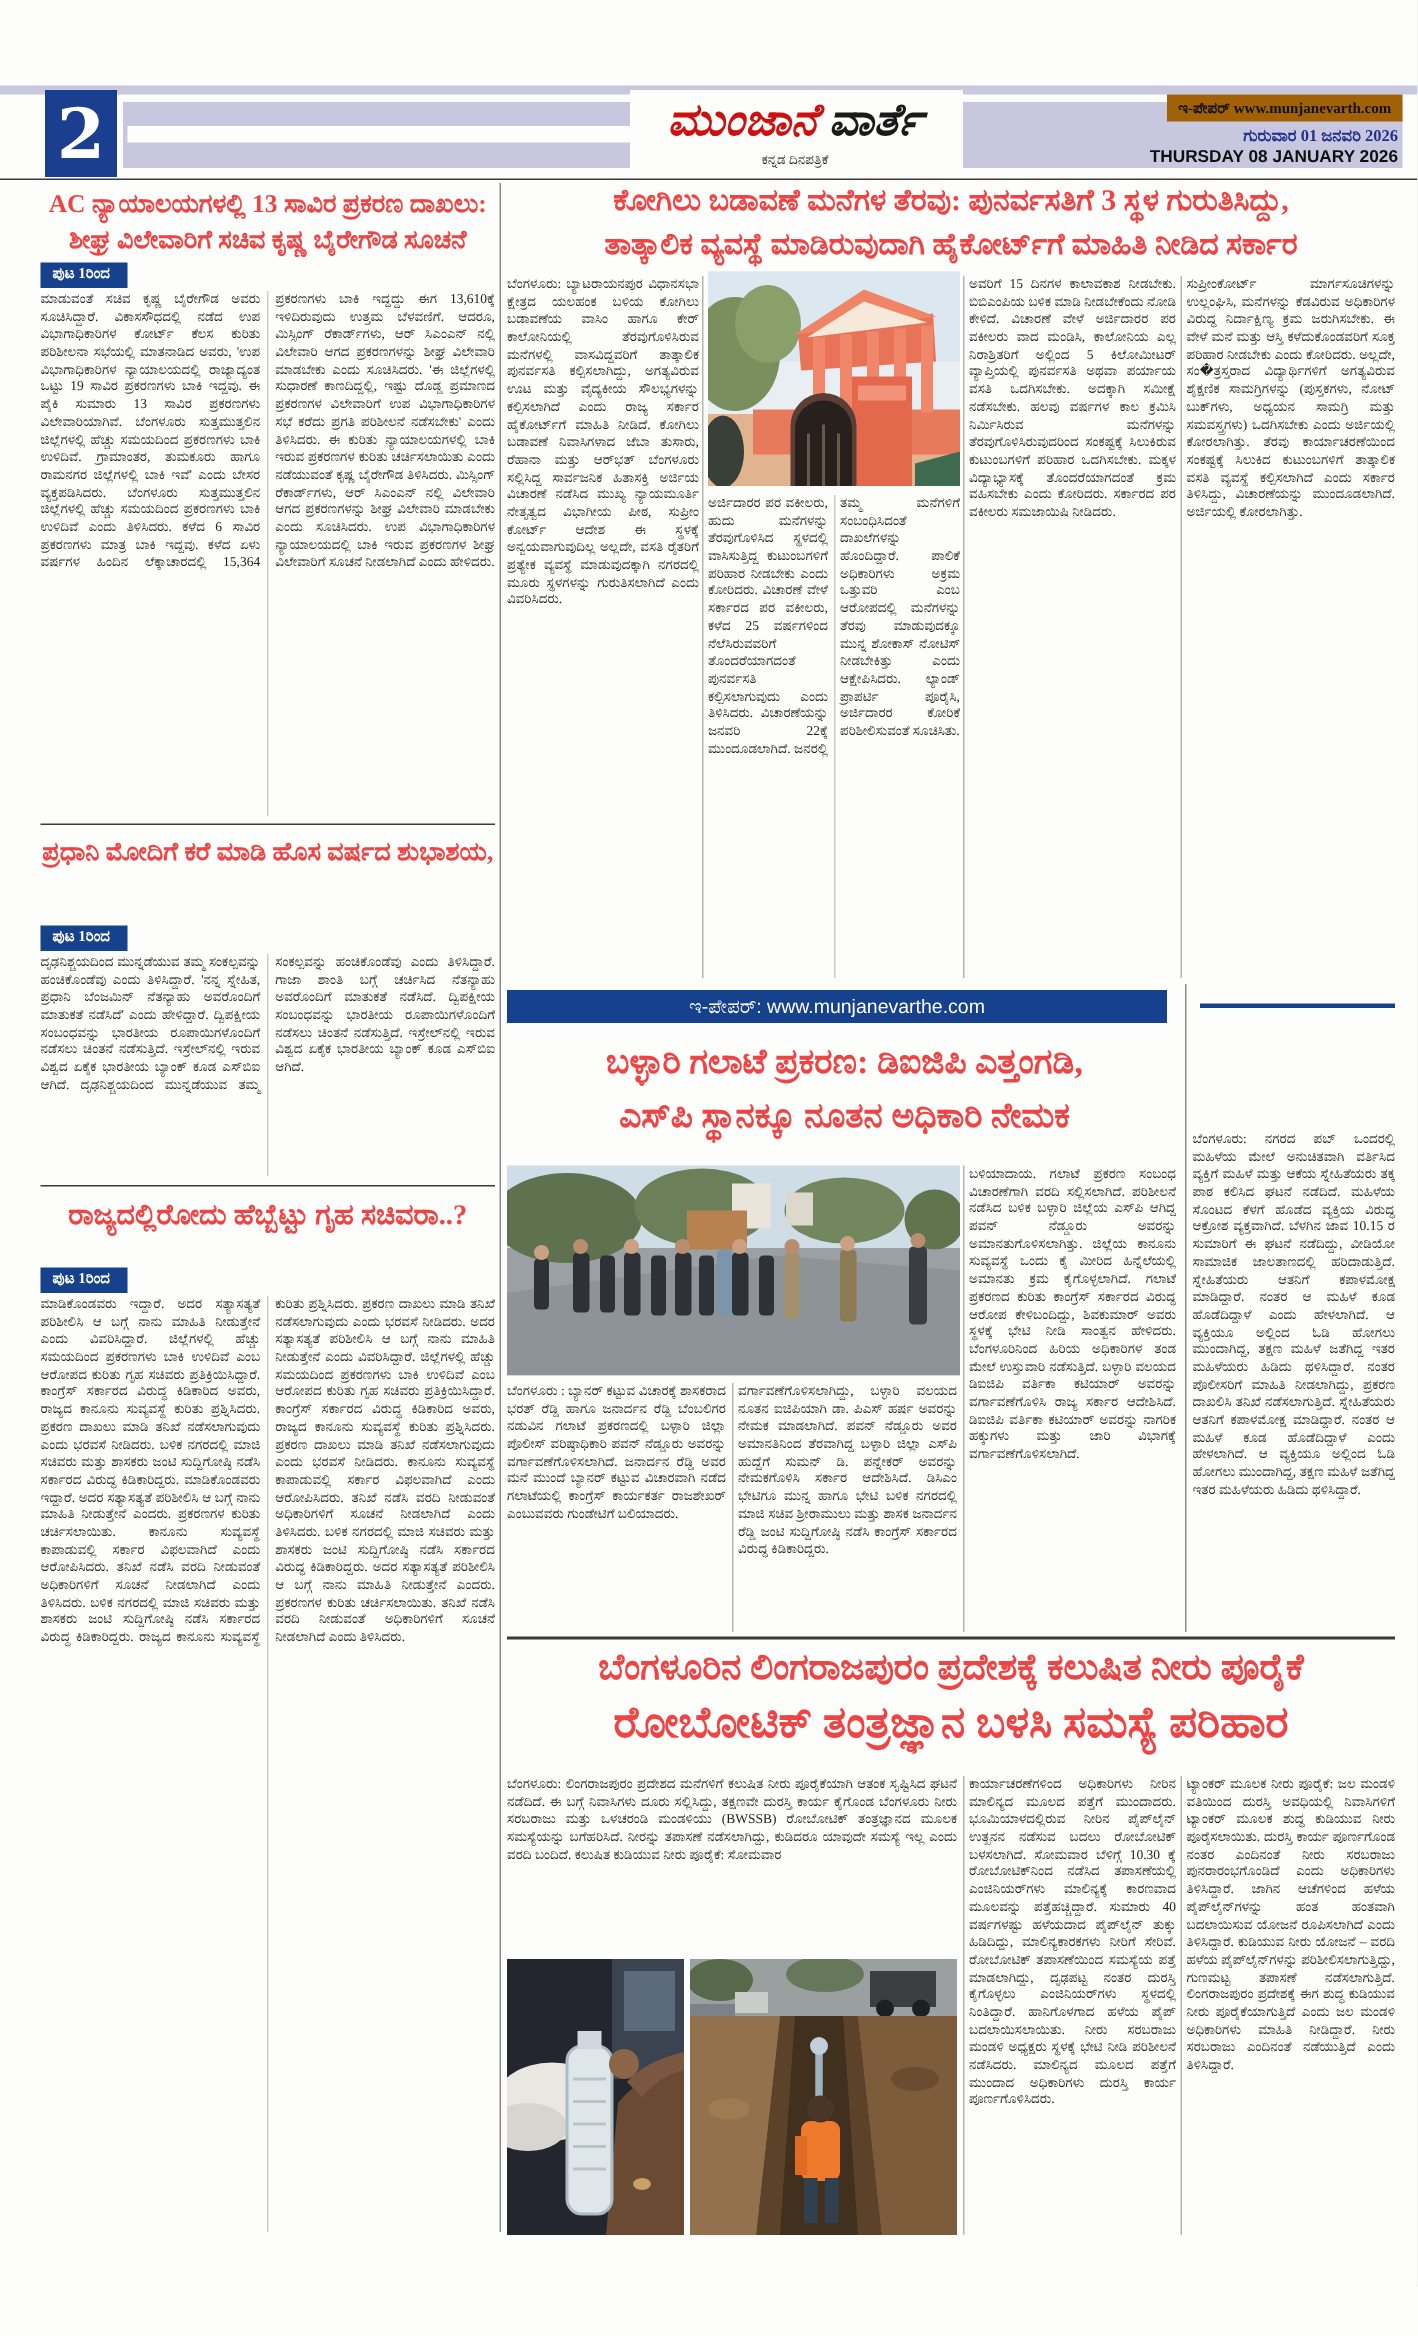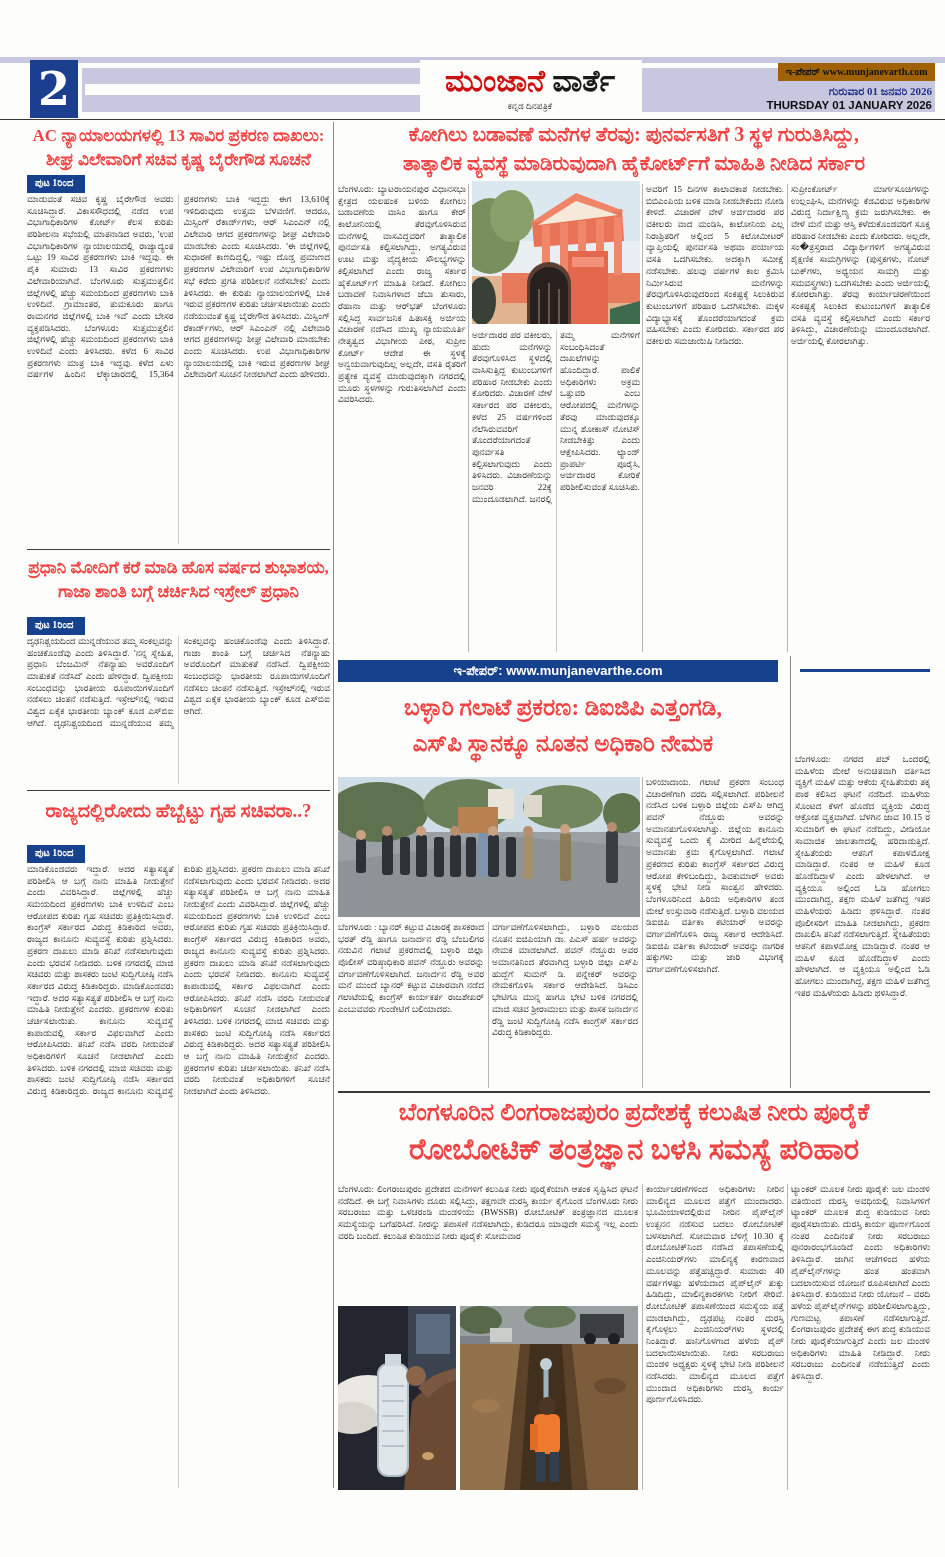--- a/index.html
+++ b/index.html
@@ -3,21 +3,21 @@
 <meta charset="utf-8">
 <style>
   html,body{margin:0;padding:0;background:#e9e9e9;}
   #page{position:relative;width:945px;height:1557px;background:#fdfdfb;margin:0 auto;
         font-family:"Liberation Serif","DejaVu Serif",serif;color:#1a1a1a;overflow:hidden;}
   .abs{position:absolute;}
   
   .lav{background:#c7c8e0;}
   .pageno{background:#1b3f8e;color:#fff;font-weight:bold;font-size:46px;
           display:flex;align-items:center;justify-content:center;font-family:"DejaVu Serif",serif;}
-  .mast-title{font-size:30px;font-weight:bold;white-space:nowrap;text-align:center;}
+  .mast-title{font-size:30px;font-weight:bold;white-space:nowrap;text-align:center;font-style:italic;}
   .mast-title .red{color:#cc1111;}
   .mast-sub{font-size:9px;text-align:center;color:#222;}
   .info-url{font-size:10px;font-weight:bold;color:#111;background:#a16207;
             display:flex;align-items:center;justify-content:center;}
   .info-kn{font-size:11px;font-weight:bold;color:#23308a;text-align:right;}
   .info-en{font-size:11.5px;font-weight:bold;color:#101010;text-align:right;
            font-family:"Liberation Sans",sans-serif;}
   
   .hrule{background:#3a3a3a;}
   .vrule{background:#b5b5b5;width:1px;}
@@ -31,21 +31,21 @@
   .hl-x2{font-size:29px;line-height:1.35;}
   .hl-n{font-size:14px;line-height:1.55;}
   
   .tag{display:inline-block;background:#16418c;color:#fff;font-size:10px;
        padding:2px 12px 4px 8px;font-weight:bold;}
   
   .bt{font-size:9px;line-height:1.3;text-align:justify;color:#222;overflow:hidden;
       word-break:break-word;}
   .cols2{column-count:2;column-gap:10px;column-rule:1px solid #ccc;}
   
-  .ebar{background:#16418c;color:#fff;font-weight:bold;font-size:13px;
+  .ebar{background:#16418c;color:#fff;font-weight:normal;font-size:13px;
         display:flex;align-items:center;justify-content:center;
         font-family:"Liberation Sans",sans-serif;}
   .photo{overflow:hidden;background:#ddd;}
   .photo svg{display:block;}
 </style>
 </head>
 <body>
 
 <div id="page">
 
@@ -59,38 +59,37 @@
   </div>
 
   <div class="abs mast-title" style="left:410px;top:64px;width:240px;">
     <span class="red">ಮುಂಜಾನೆ</span>
     <span>ವಾರ್ತೆ</span>
   </div>
   <div class="abs mast-sub" style="left:410px;top:101px;width:240px;">ಕನ್ನಡ ದಿನಪತ್ರಿಕೆ</div>
 
   <div class="abs info-url" style="left:778px;top:63px;width:157px;height:18px;">ಇ-ಪೇಪರ್ www.munjanevarth.com</div>
   <div class="abs info-kn" style="left:760px;top:85px;width:172px;">ಗುರುವಾರ 01 ಜನವರಿ 2026</div>
-  <div class="abs info-en" style="left:760px;top:99px;width:172px;">THURSDAY 01 JANUARY 2026</div>
+  <div class="abs info-en" style="left:760px;top:99px;width:172px;">THURSDAY 08 JANUARY 2026</div>
 
   <div class="abs hrule" style="left:0;top:119px;width:945px;height:1px;"></div>
 
   <div class="abs hl hl-s" style="left:27px;top:124px;width:303px;">
     <div>AC ನ್ಯಾಯಾಲಯಗಳಲ್ಲಿ 13 ಸಾವಿರ ಪ್ರಕರಣ ದಾಖಲು:</div>
     <div>ಶೀಘ್ರ ವಿಲೇವಾರಿಗೆ ಸಚಿವ ಕೃಷ್ಣ ಬೈರೇಗೌಡ ಸೂಚನೆ</div>
   </div>
   <div class="abs" style="left:27px;top:172px;">
     <span class="tag">ಪುಟ 1ರಿಂದ</span>
   </div>
   <div class="abs bt cols2" style="left:27px;top:194px;width:303px;height:350px;">ಮಾಡುವಂತೆ ಸಚಿವ ಕೃಷ್ಣ ಬೈರೇಗೌಡ ಅವರು ಸೂಚಿಸಿದ್ದಾರೆ. ವಿಕಾಸಸೌಧದಲ್ಲಿ ನಡೆದ ಉಪ ವಿಭಾಗಾಧಿಕಾರಿಗಳ ಕೋರ್ಟ್ ಕೆಲಸ ಕುರಿತು ಪರಿಶೀಲನಾ ಸಭೆಯಲ್ಲಿ ಮಾತನಾಡಿದ ಅವರು, 'ಉಪ ವಿಭಾಗಾಧಿಕಾರಿಗಳ ನ್ಯಾಯಾಲಯದಲ್ಲಿ ರಾಜ್ಯಾದ್ಯಂತ ಒಟ್ಟು 19 ಸಾವಿರ ಪ್ರಕರಣಗಳು ಬಾಕಿ ಇದ್ದವು. ಈ ಪೈಕಿ ಸುಮಾರು 13 ಸಾವಿರ ಪ್ರಕರಣಗಳು ವಿಲೇವಾರಿಯಾಗಿವೆ. ಬೆಂಗಳೂರು ಸುತ್ತಮುತ್ತಲಿನ ಜಿಲ್ಲೆಗಳಲ್ಲಿ ಹೆಚ್ಚು ಸಮಯದಿಂದ ಪ್ರಕರಣಗಳು ಬಾಕಿ ಉಳಿದಿವೆ. ಗ್ರಾಮಾಂತರ, ತುಮಕೂರು ಹಾಗೂ ರಾಮನಗರ ಜಿಲ್ಲೆಗಳಲ್ಲಿ ಬಾಕಿ ಇವೆ' ಎಂದು ಬೇಸರ ವ್ಯಕ್ತಪಡಿಸಿದರು. ಬೆಂಗಳೂರು ಸುತ್ತಮುತ್ತಲಿನ ಜಿಲ್ಲೆಗಳಲ್ಲಿ ಹೆಚ್ಚು ಸಮಯದಿಂದ ಪ್ರಕರಣಗಳು ಬಾಕಿ ಉಳಿದಿವೆ ಎಂದು ತಿಳಿಸಿದರು. ಕಳೆದ 6 ಸಾವಿರ ಪ್ರಕರಣಗಳು ಮಾತ್ರ ಬಾಕಿ ಇದ್ದವು. ಕಳೆದ ಏಳು ವರ್ಷಗಳ ಹಿಂದಿನ ಲೆಕ್ಕಾಚಾರದಲ್ಲಿ 15,364 ಪ್ರಕರಣಗಳು ಬಾಕಿ ಇದ್ದದ್ದು ಈಗ 13,610ಕ್ಕೆ ಇಳಿದಿರುವುದು ಉತ್ತಮ ಬೆಳವಣಿಗೆ. ಆದರೂ, ಮಿಸ್ಸಿಂಗ್ ರೆಕಾರ್ಡ್‌ಗಳು, ಆರ್ ಸಿಎಂಎನ್ ನಲ್ಲಿ ವಿಲೇವಾರಿ ಆಗದ ಪ್ರಕರಣಗಳನ್ನು ಶೀಘ್ರ ವಿಲೇವಾರಿ ಮಾಡಬೇಕು ಎಂದು ಸೂಚಿಸಿದರು. 'ಈ ಜಿಲ್ಲೆಗಳಲ್ಲಿ ಸುಧಾರಣೆ ಕಾಣದಿದ್ದಲ್ಲಿ, ಇಷ್ಟು ದೊಡ್ಡ ಪ್ರಮಾಣದ ಪ್ರಕರಣಗಳ ವಿಲೇವಾರಿಗೆ ಉಪ ವಿಭಾಗಾಧಿಕಾರಿಗಳ ಸಭೆ ಕರೆದು ಪ್ರಗತಿ ಪರಿಶೀಲನೆ ನಡೆಸಬೇಕು' ಎಂದು ತಿಳಿಸಿದರು. ಈ ಕುರಿತು ನ್ಯಾಯಾಲಯಗಳಲ್ಲಿ ಬಾಕಿ ಇರುವ ಪ್ರಕರಣಗಳ ಕುರಿತು ಚರ್ಚಿಸಲಾಯಿತು ಎಂದು ನಡೆಯುವಂತೆ ಕೃಷ್ಣ ಬೈರೇಗೌಡ ತಿಳಿಸಿದರು. ಮಿಸ್ಸಿಂಗ್ ರೆಕಾರ್ಡ್‌ಗಳು, ಆರ್ ಸಿಎಂಎನ್ ನಲ್ಲಿ ವಿಲೇವಾರಿ ಆಗದ ಪ್ರಕರಣಗಳನ್ನು ಶೀಘ್ರ ವಿಲೇವಾರಿ ಮಾಡಬೇಕು ಎಂದು ಸೂಚಿಸಿದರು. ಉಪ ವಿಭಾಗಾಧಿಕಾರಿಗಳ ನ್ಯಾಯಾಲಯದಲ್ಲಿ ಬಾಕಿ ಇರುವ ಪ್ರಕರಣಗಳ ಶೀಘ್ರ ವಿಲೇವಾರಿಗೆ ಸೂಚನೆ ನೀಡಲಾಗಿದೆ ಎಂದು ಹೇಳಿದರು.</div>
 
   <div class="abs hrule" style="left:27px;top:549px;width:303px;height:1px;"></div>
 
   <div class="abs hl hl-s" style="left:27px;top:556px;width:303px;">
     <div>ಪ್ರಧಾನಿ ಮೋದಿಗೆ ಕರೆ ಮಾಡಿ ಹೊಸ ವರ್ಷದ ಶುಭಾಶಯ,</div>
-    <div>ಗಾಜಾ ಶಾಂತಿ ಬಗ್ಗೆ ಚರ್ಚಿಸಿದ ಇಸ್ರೇಲ್ ಪ್ರಧಾನಿ</div>
   </div>
   <div class="abs" style="left:27px;top:614px;">
     <span class="tag">ಪುಟ 1ರಿಂದ</span>
   </div>
   <div class="abs bt cols2" style="left:27px;top:636px;width:303px;height:148px;">ದೃಢನಿಶ್ಚಯದಿಂದ ಮುನ್ನಡೆಯುವ ತಮ್ಮ ಸಂಕಲ್ಪವನ್ನು ಹಂಚಿಕೊಂಡೆವು ಎಂದು ತಿಳಿಸಿದ್ದಾರೆ. 'ನನ್ನ ಸ್ನೇಹಿತ, ಪ್ರಧಾನಿ ಬೆಂಜಮಿನ್ ನೆತನ್ಯಾಹು ಅವರೊಂದಿಗೆ ಮಾತುಕತೆ ನಡೆಸಿದೆ' ಎಂದು ಹೇಳಿದ್ದಾರೆ. ದ್ವಿಪಕ್ಷೀಯ ಸಂಬಂಧವನ್ನು ಭಾರತೀಯ ರೂಪಾಯಿಗಳೊಂದಿಗೆ ನಡೆಸಲು ಚಿಂತನೆ ನಡೆಸುತ್ತಿದೆ. ಇಸ್ರೇಲ್‌ನಲ್ಲಿ ಇರುವ ವಿಶ್ವದ ಏಕೈಕ ಭಾರತೀಯ ಬ್ಯಾಂಕ್ ಕೂಡ ಎಸ್‌ಬಿಐ ಆಗಿದೆ. ದೃಢನಿಶ್ಚಯದಿಂದ ಮುನ್ನಡೆಯುವ ತಮ್ಮ ಸಂಕಲ್ಪವನ್ನು ಹಂಚಿಕೊಂಡೆವು ಎಂದು ತಿಳಿಸಿದ್ದಾರೆ. ಗಾಜಾ ಶಾಂತಿ ಬಗ್ಗೆ ಚರ್ಚಿಸಿದ ನೆತನ್ಯಾಹು ಅವರೊಂದಿಗೆ ಮಾತುಕತೆ ನಡೆಸಿದೆ. ದ್ವಿಪಕ್ಷೀಯ ಸಂಬಂಧವನ್ನು ಭಾರತೀಯ ರೂಪಾಯಿಗಳೊಂದಿಗೆ ನಡೆಸಲು ಚಿಂತನೆ ನಡೆಸುತ್ತಿದೆ. ಇಸ್ರೇಲ್‌ನಲ್ಲಿ ಇರುವ ವಿಶ್ವದ ಏಕೈಕ ಭಾರತೀಯ ಬ್ಯಾಂಕ್ ಕೂಡ ಎಸ್‌ಬಿಐ ಆಗಿದೆ.</div>
 
   <div class="abs hrule" style="left:27px;top:790px;width:303px;height:1px;"></div>
 
   <div class="abs hl" style="left:27px;top:800px;width:303px;font-size:19px;">ರಾಜ್ಯದಲ್ಲಿರೋದು ಹೆಬ್ಬೆಟ್ಟು ಗೃಹ ಸಚಿವರಾ..?</div>
   <div class="abs" style="left:27px;top:842px;">

